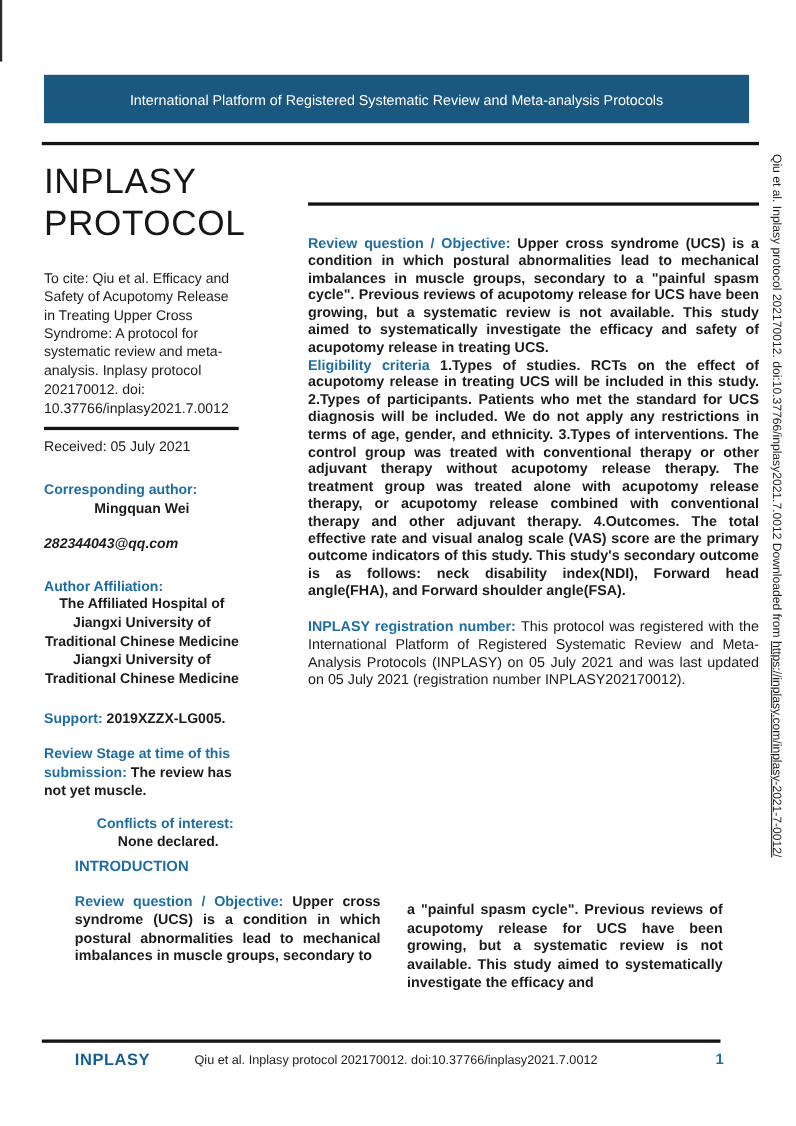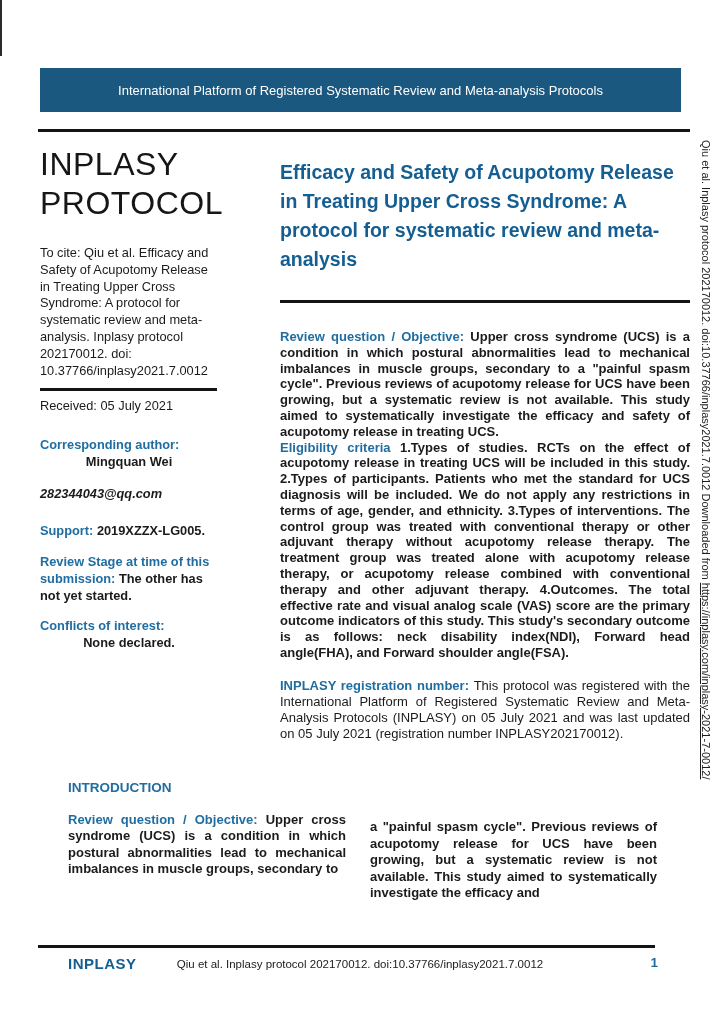--- a/index.html
+++ b/index.html
@@ -26,21 +26,21 @@
   .tocite{margin-top:22px;}
   .rule-left{margin-top:9px;width:177px;height:3px;background:#141414;}
   .received{margin-top:7px;}
   .published{margin-top:15px;}
   .grp{margin-top:22px;}
   .lbl{color:var(--label-blue);font-weight:bold;}
   .bold{font-weight:bold;text-align:center;}
   .email{margin-top:15px;font-weight:bold;font-style:italic;}
   .support{margin-top:20px;}
   .review-stage{margin-top:15px;}
-  .conflicts{margin-top:13px;}
+  .conflicts{margin-top:13px;margin-left:48px;}
 
   
   .right-col{position:absolute;left:280px;top:158px;width:410px;}
   .title{font-size:19.5px;line-height:29px;font-weight:bold;color:var(--title-blue);}
   .rule-title{margin-top:26px;height:3px;background:#141414;width:100%;}
   .authors{margin-top:11px;font-size:13px;line-height:16px;}
   .authors sup{font-size:9px;}
   .abstract{margin-top:26px;font-size:13px;line-height:15.8px;font-weight:bold;text-align:justify;}
   .abstract p{margin:0;}
   .registration{margin-top:17px;font-size:13px;line-height:16.2px;font-weight:normal;text-align:justify;}
@@ -84,37 +84,40 @@
     <div class="rule-left"></div>
     <div class="received">Received: 05 July 2021</div>
 
     <div class="grp">
       <div class="lbl">Corresponding author:</div>
       <div class="bold">Mingquan Wei</div>
     </div>
 
     <div class="email">282344043@qq.com</div>
 
+    <div class="grp">
+      <div class="lbl">Author Affiliation:</div>
+      <div class="bold">The Affiliated Hospital of Jiangxi University of Traditional Chinese Medicine Jiangxi University of Traditional Chinese Medicine</div>
+    </div>
 
     <div class="support">
       <span class="lbl">Support: </span><span class="bold">2019XZZX-LG005.</span>
     </div>
 
     <div class="review-stage">
-      <span class="lbl">Review Stage at time of this submission: </span><span class="bold">The other has not yet started.</span>
+      <span class="lbl">Review Stage at time of this submission: </span><span class="bold">The review has not yet muscle.</span>
     </div>
 
     <div class="conflicts">
       <div class="lbl">Conflicts of interest:</div>
       <div class="bold">None declared.</div>
     </div>
   </div>
 
   <div class="right-col">
-    <div class="title">Efficacy and Safety of Acupotomy Release in Treating Upper Cross Syndrome: A protocol for systematic review and meta-analysis</div>
     <div class="rule-title"></div>
 
     <div class="abstract">
       <p><span class="lbl">Review question / Objective: </span><span>Upper cross syndrome (UCS) is a condition in which postural abnormalities lead to mechanical imbalances in muscle groups, secondary to a "painful spasm cycle". Previous reviews of acupotomy release for UCS have been growing, but a systematic review is not available. This study aimed to systematically investigate the efficacy and safety of acupotomy release in treating UCS.</span></p>
       <p><span class="lbl">Eligibility criteria </span><span>1.Types of studies. RCTs on the effect of acupotomy release in treating UCS will be included in this study. 2.Types of participants. Patients who met the standard for UCS diagnosis will be included. We do not apply any restrictions in terms of age, gender, and ethnicity. 3.Types of interventions. The control group was treated with conventional therapy or other adjuvant therapy without acupotomy release therapy. The treatment group was treated alone with acupotomy release therapy, or acupotomy release combined with conventional therapy and other adjuvant therapy. 4.Outcomes. The total effective rate and visual analog scale (VAS) score are the primary outcome indicators of this study. This study's secondary outcome is as follows: neck disability index(NDI), Forward head angle(FHA), and Forward shoulder angle(FSA).</span></p>
     </div>
 
     <div class="registration">
       <span class="lbl">INPLASY registration number: </span><span>This protocol was registered with the International Platform of Registered Systematic Review and Meta-Analysis Protocols (INPLASY) on 05 July 2021 and was last updated on 05 July 2021 (registration number INPLASY202170012).</span>
     </div>

